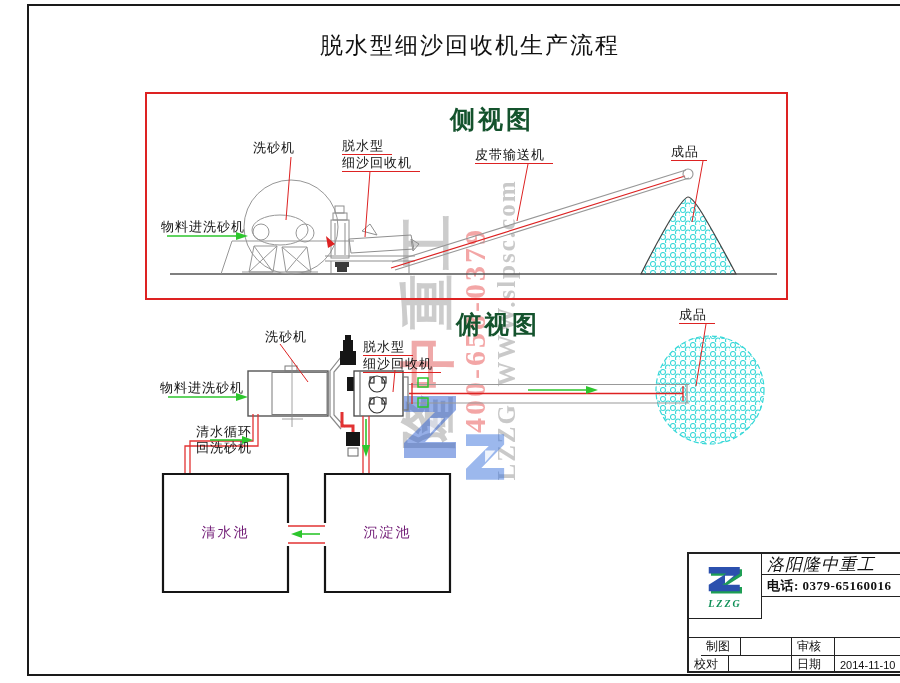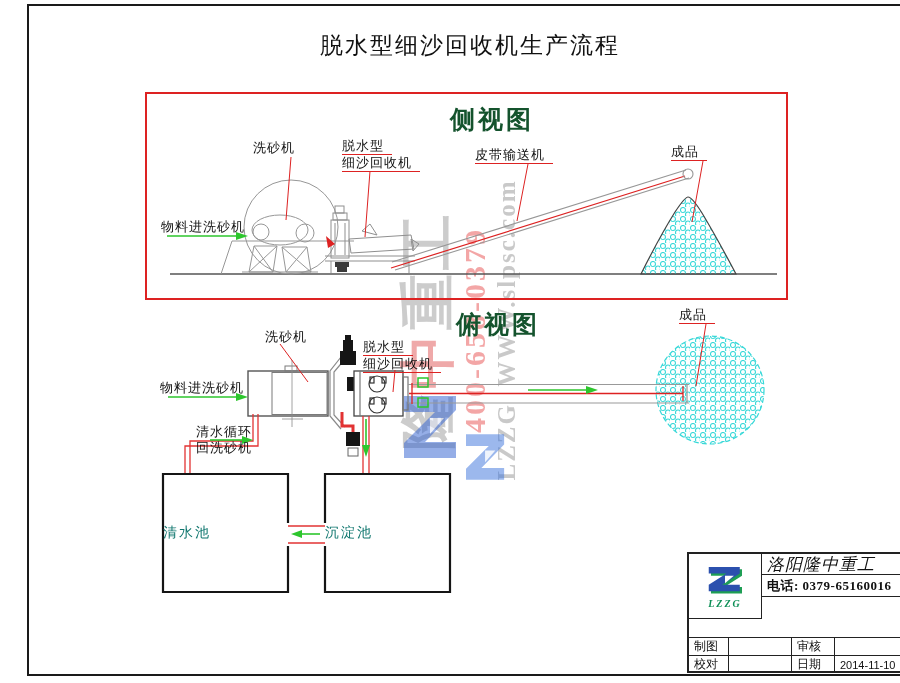--- a/index.html
+++ b/index.html
@@ -17,21 +17,21 @@
   svg.art{position:absolute;left:0;top:0;}
   
   .wm{position:absolute;left:440px;top:330px;transform:translate(-50%,-50%) rotate(-90deg);
       white-space:nowrap;text-align:center;pointer-events:none;}
   .wm-cn{font-size:56px;font-weight:bold;color:#9a9a9a;opacity:.5;line-height:60px;letter-spacing:4px;}
   .wm-cn .mid{color:#e05555;}
   .wm-phone{font-size:30px;font-weight:bold;color:#ee7d7d;opacity:.68;line-height:34px;letter-spacing:3px;}
   .wm-web{font-size:25px;font-weight:bold;color:#a6a6a6;opacity:.6;line-height:30px;letter-spacing:2px;}
   .zwm{position:absolute;opacity:.5;pointer-events:none;}
   
-  .pool-lbl{position:absolute;width:125px;text-align:left;font-size:14px;letter-spacing:2px;color:#0f766e;}
+  .pool-lbl{position:absolute;width:125px;text-align:center;font-size:14px;letter-spacing:2px;color:#701a75;}
   
   .tblock{position:absolute;left:667px;top:552px;width:216px;height:121px;
           border:2px solid #222;box-sizing:border-box;font-size:12px;}
   .tb-cell{position:absolute;box-sizing:border-box;border-right:1px solid #222;border-bottom:1px solid #222;
            display:flex;align-items:center;padding-left:5px;overflow:hidden;white-space:nowrap;}
   .tb-noB{border-bottom:none;}
   .tb-company{font-size:17px;letter-spacing:1px;font-style:italic;}
   .tb-contact{font-size:13px;font-weight:bold;letter-spacing:.5px;}
   .logo-cell{justify-content:center;padding-left:0;flex-direction:column;}
 </style>
@@ -242,21 +242,21 @@
       <svg width="46" height="34" viewBox="0 0 60 46">
         <path d="M8,4 L50,4 L50,13 L26,28 L50,28 L50,37 L8,37 L8,28 L32,13 L8,13 Z" fill="#1e9e54" transform="translate(3,3)"></path>
         <path d="M8,4 L50,4 L50,13 L26,28 L50,28 L50,37 L8,37 L8,28 L32,13 L8,13 Z" fill="#2b50ae"></path>
         <polygon points="30,16 42,16 30,26" fill="#fff"></polygon>
       </svg>
       <div style="font-size:10px;font-weight:bold;font-style:italic;color:#0d8f56;letter-spacing:2px;">LZZG</div>
     </div>
     <div class="tb-cell tb-company" style="left:73px;top:0;width:140px;height:21px;border-right:none;">洛阳隆中重工</div>
     <div class="tb-cell tb-contact" style="left:73px;top:21px;width:140px;height:22px;border-right:none;">电话: 0379-65160016</div>
     <div class="tb-cell" style="left:0;top:65px;width:213px;height:19px;border-right:none;"></div>
-    <div class="tb-cell" style="left:0;top:84px;width:40px;height:18px;">制图</div>
+    <div class="tb-cell" style="left:12px;top:84px;width:40px;height:18px;">制图</div>
     <div class="tb-cell" style="left:40px;top:84px;width:63px;height:18px;"></div>
     <div class="tb-cell" style="left:103px;top:84px;width:43px;height:18px;">审核</div>
     <div class="tb-cell" style="left:146px;top:84px;width:67px;height:18px;border-right:none;"></div>
     <div class="tb-cell tb-noB" style="left:0;top:102px;width:40px;height:17px;">校对</div>
     <div class="tb-cell tb-noB" style="left:40px;top:102px;width:63px;height:17px;"></div>
     <div class="tb-cell tb-noB" style="left:103px;top:102px;width:43px;height:17px;">日期</div>
     <div class="tb-cell tb-noB" style="left:146px;top:102px;width:67px;height:17px;border-right:none;font-family:'Liberation Sans',sans-serif;font-size:11px;">2014-11-10</div>
   </div>
 </div>
 

